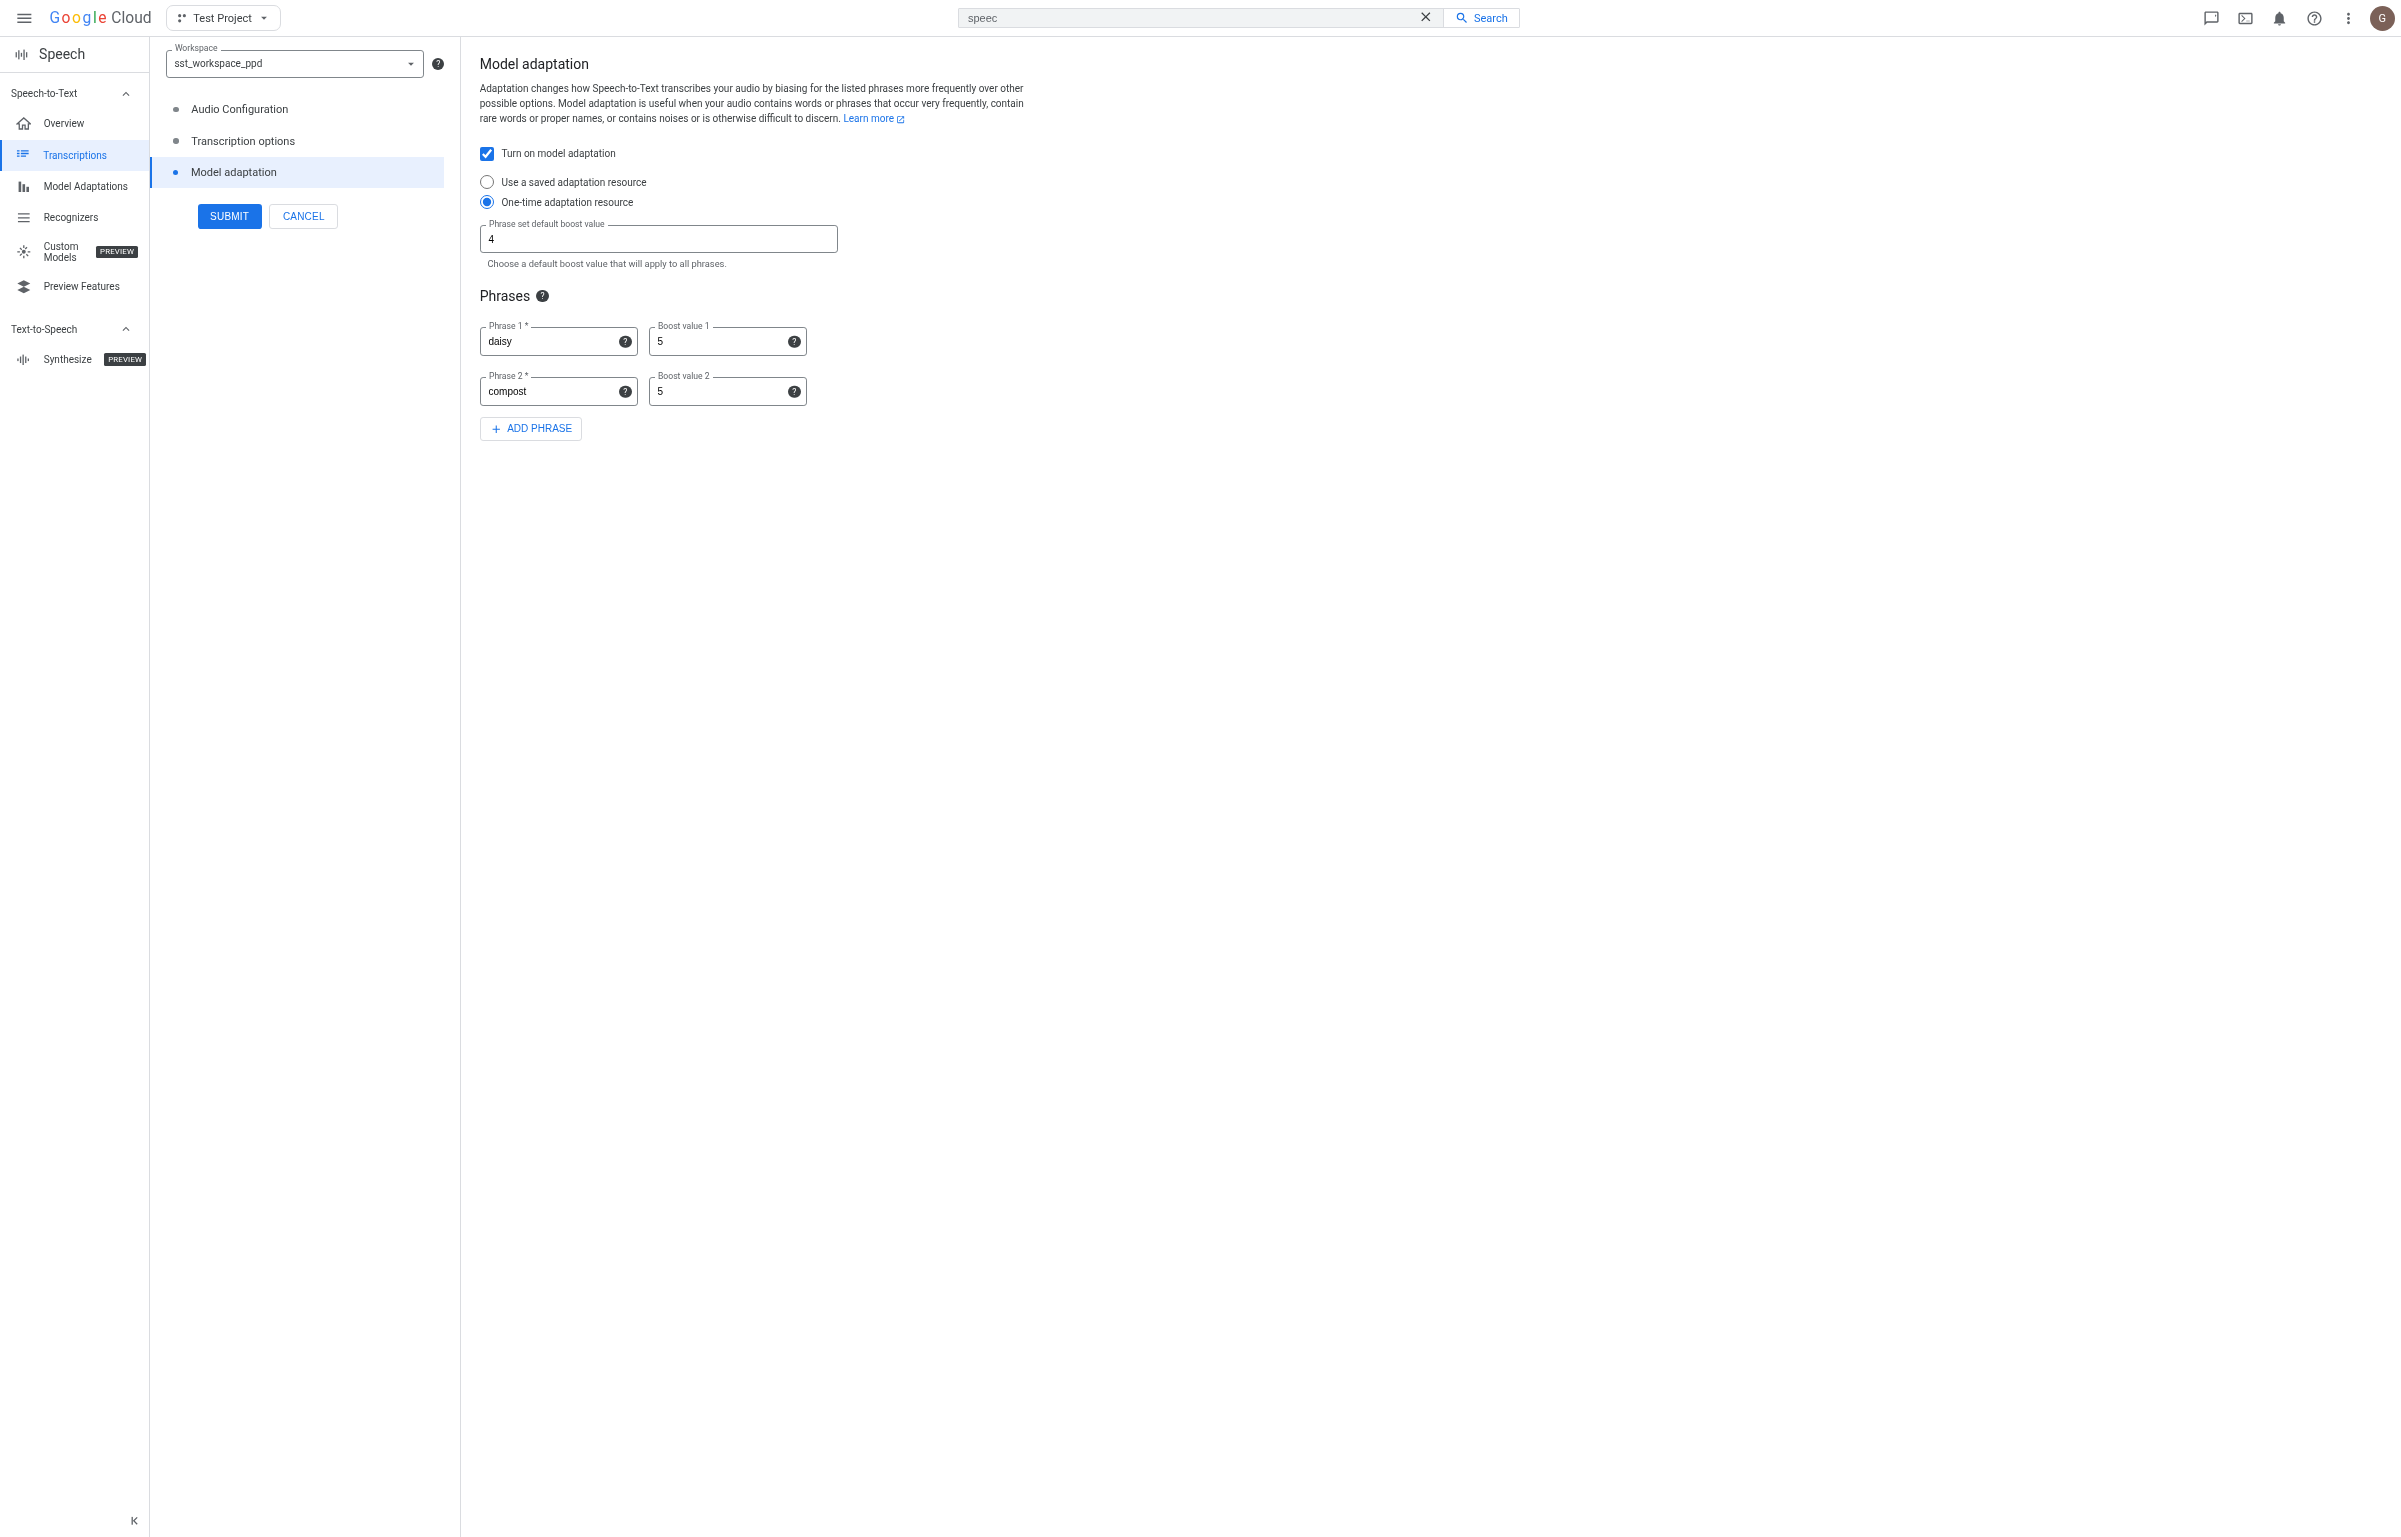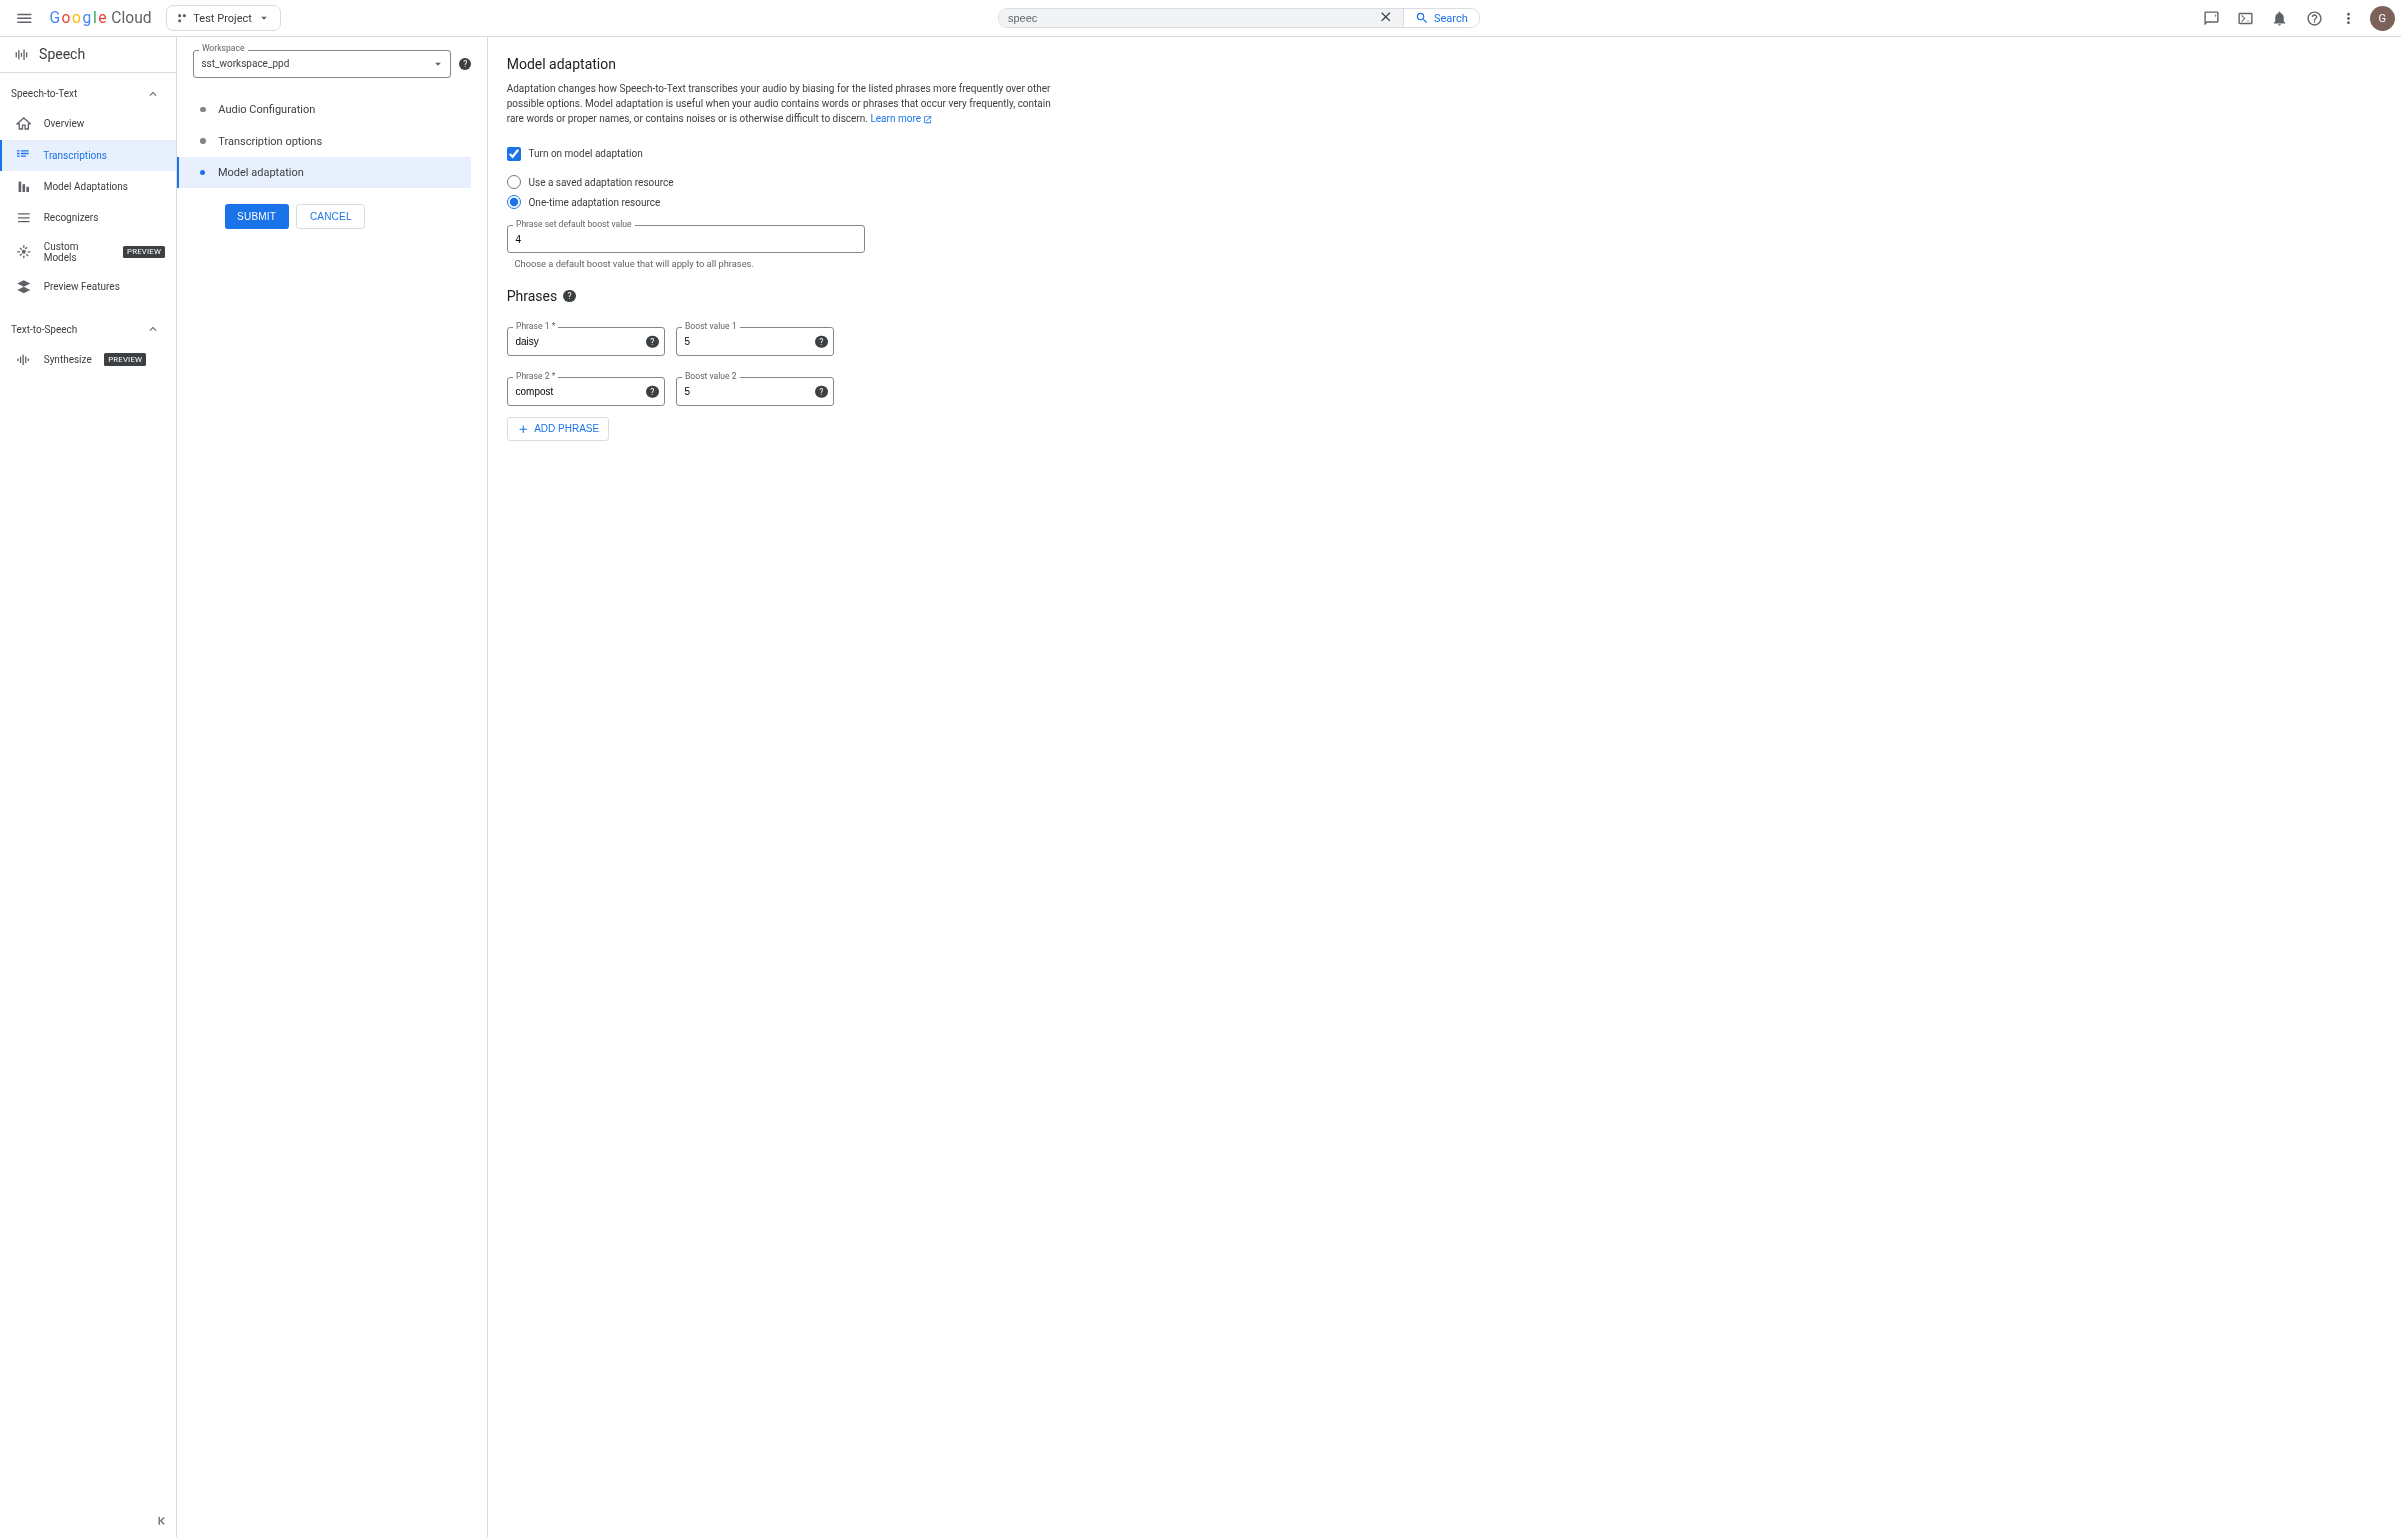--- a/index.html
+++ b/index.html
@@ -8,33 +8,33 @@
 
 .header { height: 37px; border-bottom: 0.8px solid #dadce0; display: flex; align-items: center; padding: 0 6.2px; gap: 6.2px; }
 .hamburger { width: 37px; height: 37px; display: flex; align-items: center; justify-content: center; cursor: pointer; }
 .hamburger svg { width: 18.7px; height: 18.7px; fill: #5f6368; }
 .logo { display: flex; align-items: center; gap: 1.6px; font-size: 15.6px; color: #5f6368; margin-right: 7.8px; }
 .logo .g1 { color: #4285F4; } .logo .o1 { color: #EA4335; } .logo .o2 { color: #FBBC05; }
 .logo .g2 { color: #4285F4; } .logo .l1 { color: #34A853; } .logo .e1 { color: #EA4335; }
 .logo .cloud { color: #5f6368; margin-left: 3.1px; }
 .project-selector { display: flex; align-items: center; gap: 5px; border: 0.8px solid #dadce0; border-radius: 7px; padding: 4.7px 9.3px; cursor: pointer; font-size: 11px; color: #3c4043; }
 .search-wrap { flex: 1; display: flex; justify-content: center; }
-.search-group { display: flex; width: 482px; border: 0.8px solid #dadce0; border-radius: 9px; overflow: hidden; }
+.search-group { display: flex; width: 562px; border: 0.8px solid #dadce0; border-radius: 1px; overflow: hidden; }
 .search-input-wrap { flex: 1; display: flex; align-items: center; padding: 0 9.3px; background: #f1f3f4; }
 .search-input { flex: 1; border: none; background: transparent; font-size: 11px; color: #5f6368; outline: none; }
 .search-clear { cursor: pointer; color: #5f6368; }
 .search-btn { display: flex; align-items: center; gap: 4.7px; padding: 0 11px; color: #1a73e8; font-size: 11px; cursor: pointer; border-left: 0.8px solid #dadce0; background: #fff; }
 .header-icons { display: flex; align-items: center; gap: 3.1px; }
 .header-icon { width: 31px; height: 31px; display: flex; align-items: center; justify-content: center; cursor: pointer; color: #5f6368; }
 .header-icon svg { width: 17px; height: 17px; fill: currentColor; }
 .avatar { width: 25px; height: 25px; border-radius: 50%; background: #7b6158; color: #fff; display: flex; align-items: center; justify-content: center; font-size: 11px; margin-left: 3.1px; cursor: pointer; }
 
 
 .page { display: flex; height: calc(100vh - 37px); }
-.sidebar { width: 177px; border-right: 0.8px solid #dadce0; display: flex; flex-direction: column; position: relative; }
+.sidebar { width: 150px; border-right: 0.8px solid #dadce0; display: flex; flex-direction: column; position: relative; }
 .sidebar-header { display: flex; align-items: center; gap: 11px; padding: 9.3px 12.5px; border-bottom: 0.8px solid #dadce0; font-size: 14px; color: #3c4043; }
 .sidebar-section { padding: 6.2px 0; }
 .sidebar-section-title { display: flex; align-items: center; justify-content: space-between; padding: 7.8px 15.6px 7.8px 11px; font-size: 10px; color: #3c4043; cursor: pointer; }
 .sidebar-item { display: flex; align-items: center; gap: 12.5px; padding: 7.8px 11px 7.8px 15.6px; font-size: 10px; color: #3c4043; cursor: pointer; }
 .sidebar-item.active { background: #e8f0fe; color: #1a73e8; border-left: 2.3px solid #1a73e8; padding-left: 13.2px; }
 .sidebar-item.active .nav-icon { fill: #1a73e8; }
 .nav-icon { width: 15.6px; height: 15.6px; fill: #5f6368; flex-shrink: 0; }
 .preview-badge { background: #3c4043; color: #fff; font-size: 7.8px; padding: 1.6px 3.9px; border-radius: 1.6px; letter-spacing: 0.2px; }
 .sidebar-collapse { position: absolute; bottom: 6.2px; right: 6.2px; cursor: pointer; color: #5f6368; }
 

